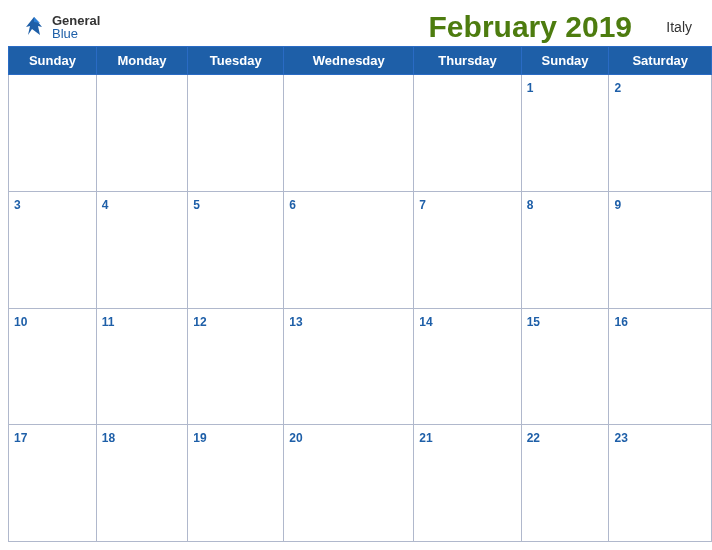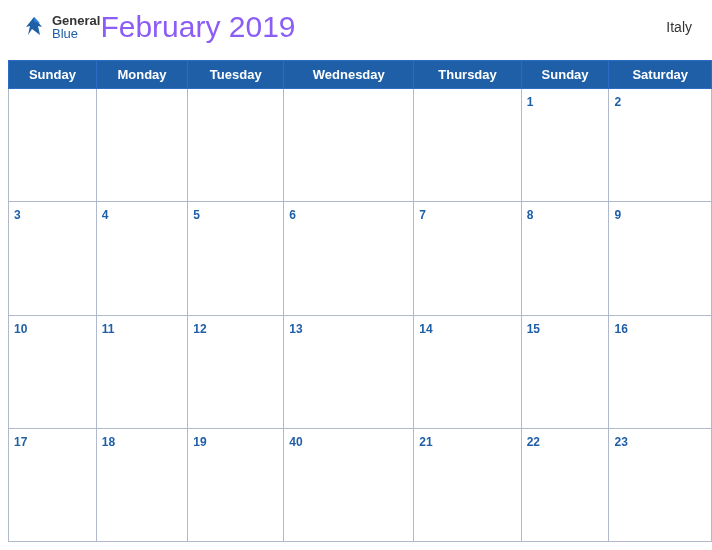--- a/index.html
+++ b/index.html
@@ -9,21 +9,21 @@
       font-family: Arial, sans-serif;
       background: #fff;
       display: flex;
       flex-direction: column;
     }
 
     .header {
       display: flex;
       align-items: center;
       justify-content: space-between;
-      padding: 10px 20px 16px 20px;
+      padding: 10px 20px 2px 20px;
     }
 
     .logo {
       display: flex;
       align-items: center;
       gap: 4px;
     }
 
     .logo-text-general {
       font-size: 13px;
@@ -39,23 +39,23 @@
       line-height: 1;
     }
 
     .logo-bird {
       width: 28px;
       height: 28px;
     }
 
     .title {
       font-size: 30px;
-      font-weight: normal;
-      color: #8b5cf6;
-      text-align: left;
+      font-weight: bold;
+      color: #4d7c0f;
+      text-align: right;
       flex: 1;
     }
 
     .country {
       font-size: 14px;
       color: #333;
       min-width: 60px;
       text-align: right;
     }
 
@@ -162,20 +162,20 @@
           <td class="date-cell"><span class="date-number">12</span></td>
           <td class="date-cell"><span class="date-number">13</span></td>
           <td class="date-cell"><span class="date-number">14</span></td>
           <td class="date-cell"><span class="date-number">15</span></td>
           <td class="date-cell"><span class="date-number">16</span></td>
         </tr>
         <tr class="week-row">
           <td class="date-cell"><span class="date-number">17</span></td>
           <td class="date-cell"><span class="date-number">18</span></td>
           <td class="date-cell"><span class="date-number">19</span></td>
-          <td class="date-cell"><span class="date-number">40</span></td>
+          <td class="date-cell"><span class="date-number">20</span></td>
           <td class="date-cell"><span class="date-number">21</span></td>
           <td class="date-cell"><span class="date-number">22</span></td>
           <td class="date-cell"><span class="date-number">23</span></td>
         </tr>
       </tbody>
   </table>
 </div>
 
 </body></html>

